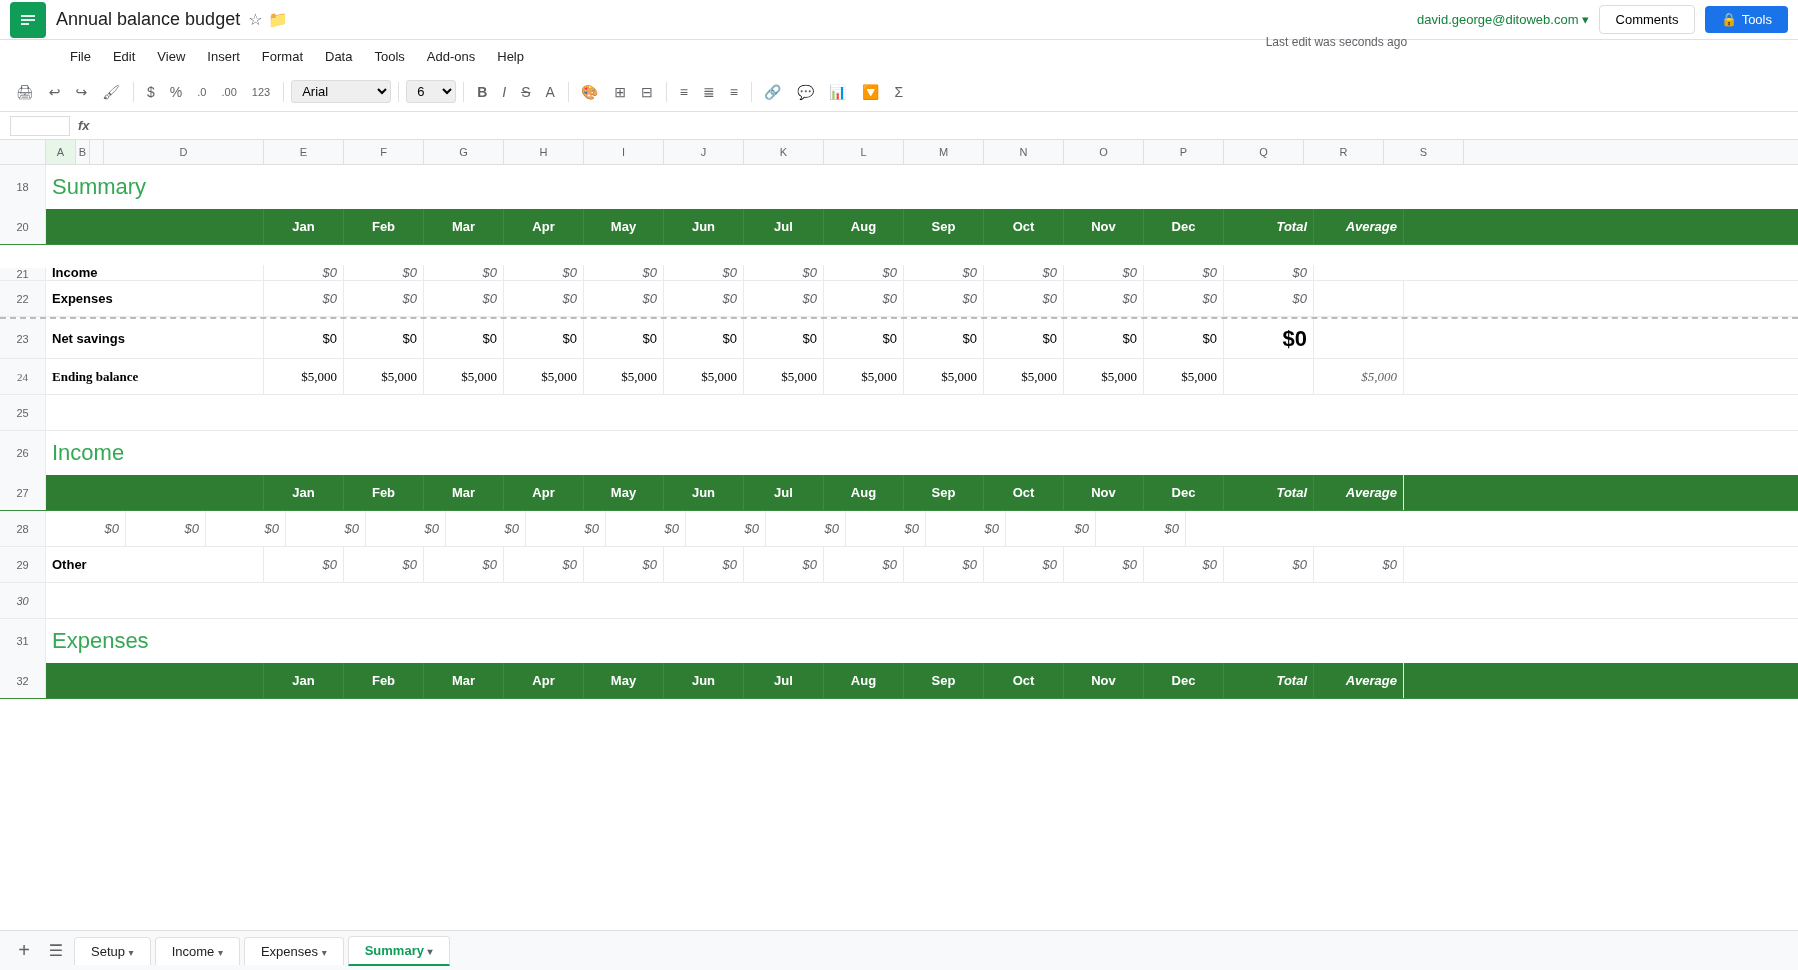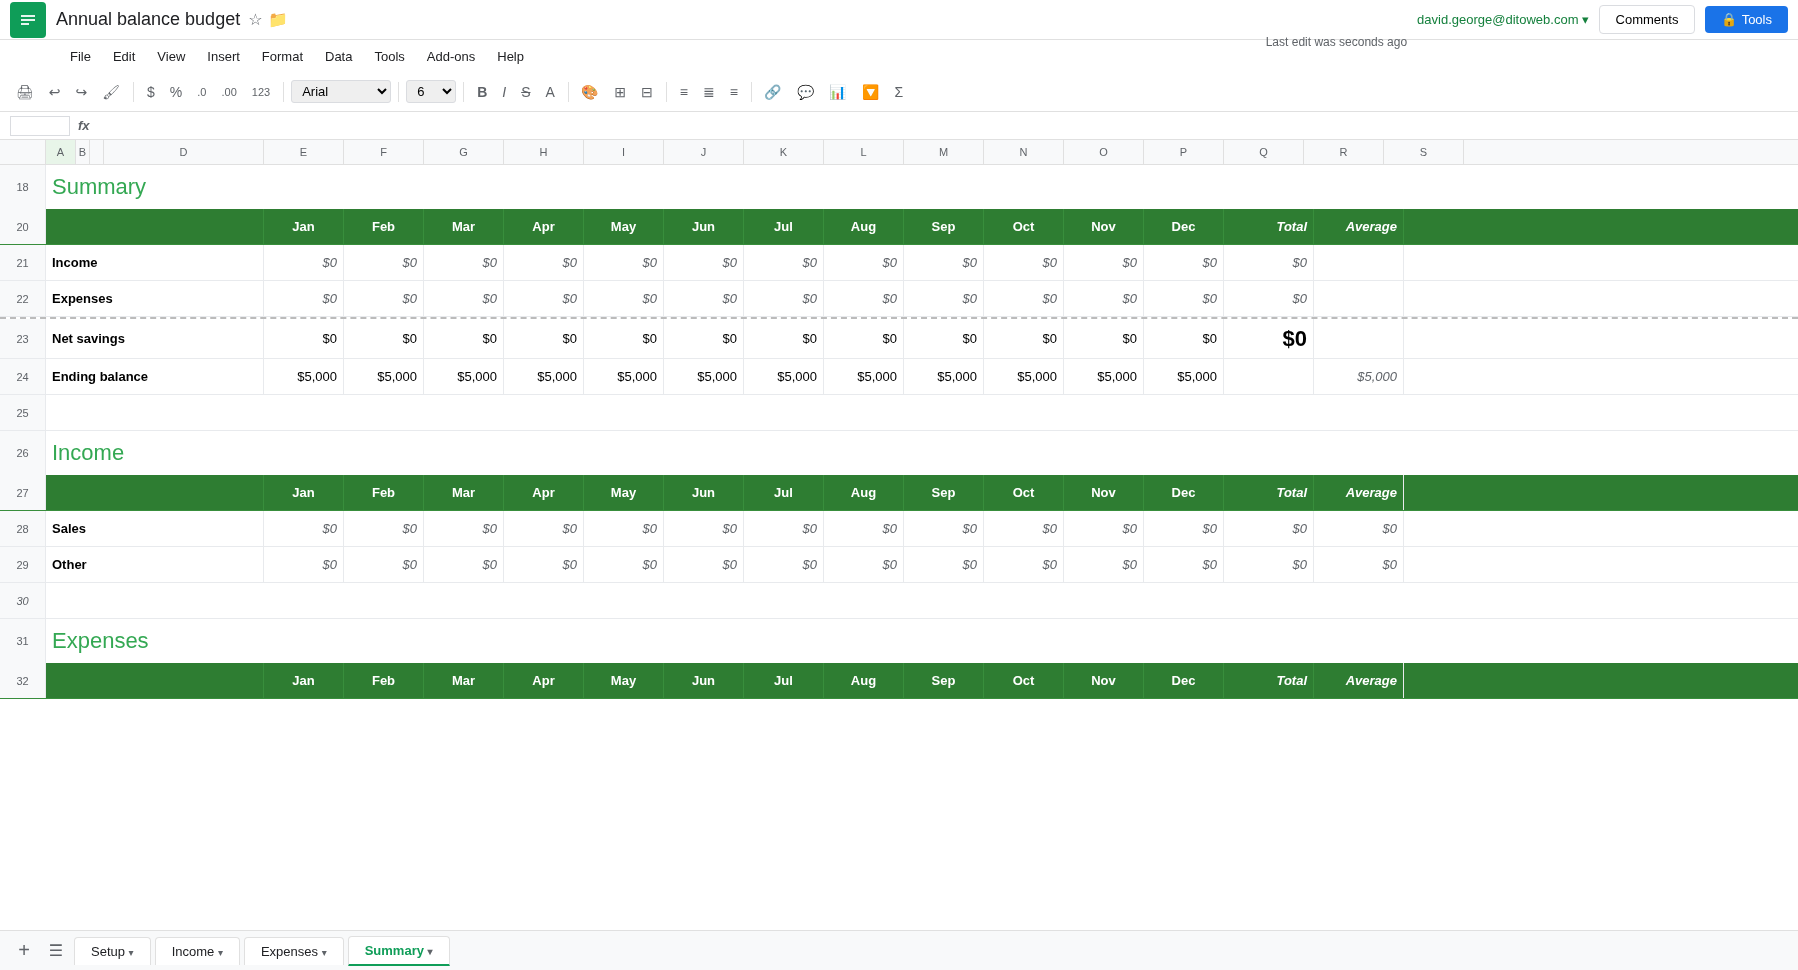--- a/index.html
+++ b/index.html
@@ -204,21 +204,21 @@
     <div class="sheet-cell c-month cell-center" style="background:#2e7d32;color:white;font-weight:600;border-right:1px solid #388e3c;width:80px;min-width:80px;justify-content:center;">Jul</div>
     <div class="sheet-cell c-month cell-center" style="background:#2e7d32;color:white;font-weight:600;border-right:1px solid #388e3c;width:80px;min-width:80px;justify-content:center;">Aug</div>
     <div class="sheet-cell c-month cell-center" style="background:#2e7d32;color:white;font-weight:600;border-right:1px solid #388e3c;width:80px;min-width:80px;justify-content:center;">Sep</div>
     <div class="sheet-cell c-month cell-center" style="background:#2e7d32;color:white;font-weight:600;border-right:1px solid #388e3c;width:80px;min-width:80px;justify-content:center;">Oct</div>
     <div class="sheet-cell c-month cell-center" style="background:#2e7d32;color:white;font-weight:600;border-right:1px solid #388e3c;width:80px;min-width:80px;justify-content:center;">Nov</div>
     <div class="sheet-cell c-month cell-center" style="background:#2e7d32;color:white;font-weight:600;border-right:1px solid #388e3c;width:80px;min-width:80px;justify-content:center;">Dec</div>
     <div class="sheet-cell c-total cell-right" style="background:#2e7d32;color:white;font-weight:600;border-right:1px solid #388e3c;width:90px;min-width:90px;justify-content:flex-end;font-style:italic;">Total</div>
     <div class="sheet-cell c-avg cell-right" style="background:#2e7d32;color:white;font-weight:600;width:90px;min-width:90px;justify-content:flex-end;font-style:italic;">Average</div>
   </div>
 
-  <div class="sheet-row" style="height:36px;">
+  <div class="sheet-row" style="height:36px;align-items:flex-end;">
     <div class="row-num">21</div>
     <div class="sheet-cell" style="width:218px;min-width:218px;font-weight:600;">Income</div>
     <div class="sheet-cell cell-right" style="width:80px;min-width:80px;justify-content:flex-end;font-style:italic;color:#5f6368;">$0</div>
     <div class="sheet-cell cell-right" style="width:80px;min-width:80px;justify-content:flex-end;font-style:italic;color:#5f6368;">$0</div>
     <div class="sheet-cell cell-right" style="width:80px;min-width:80px;justify-content:flex-end;font-style:italic;color:#5f6368;">$0</div>
     <div class="sheet-cell cell-right" style="width:80px;min-width:80px;justify-content:flex-end;font-style:italic;color:#5f6368;">$0</div>
     <div class="sheet-cell cell-right" style="width:80px;min-width:80px;justify-content:flex-end;font-style:italic;color:#5f6368;">$0</div>
     <div class="sheet-cell cell-right" style="width:80px;min-width:80px;justify-content:flex-end;font-style:italic;color:#5f6368;">$0</div>
     <div class="sheet-cell cell-right" style="width:80px;min-width:80px;justify-content:flex-end;font-style:italic;color:#5f6368;">$0</div>
     <div class="sheet-cell cell-right" style="width:80px;min-width:80px;justify-content:flex-end;font-style:italic;color:#5f6368;">$0</div>
@@ -261,21 +261,21 @@
     <div class="sheet-cell cell-right" style="width:80px;min-width:80px;justify-content:flex-end;">$0</div>
     <div class="sheet-cell cell-right" style="width:80px;min-width:80px;justify-content:flex-end;">$0</div>
     <div class="sheet-cell cell-right" style="width:80px;min-width:80px;justify-content:flex-end;">$0</div>
     <div class="sheet-cell cell-right" style="width:80px;min-width:80px;justify-content:flex-end;">$0</div>
     <div class="sheet-cell cell-right" style="width:80px;min-width:80px;justify-content:flex-end;">$0</div>
     <div class="sheet-cell cell-right" style="width:80px;min-width:80px;justify-content:flex-end;">$0</div>
     <div class="sheet-cell cell-right" style="width:90px;min-width:90px;justify-content:flex-end;font-size:22px;font-weight:700;">$0</div>
     <div class="sheet-cell" style="width:90px;min-width:90px;"></div>
   </div>
 
-  <div class="sheet-row" style="height:36px;">
+  <div class="sheet-row" style="height:36px;font-family:Liberation Serif, serif;">
     <div class="row-num">24</div>
     <div class="sheet-cell" style="width:218px;min-width:218px;font-weight:600;">Ending balance</div>
     <div class="sheet-cell cell-right" style="width:80px;min-width:80px;justify-content:flex-end;">$5,000</div>
     <div class="sheet-cell cell-right" style="width:80px;min-width:80px;justify-content:flex-end;">$5,000</div>
     <div class="sheet-cell cell-right" style="width:80px;min-width:80px;justify-content:flex-end;">$5,000</div>
     <div class="sheet-cell cell-right" style="width:80px;min-width:80px;justify-content:flex-end;">$5,000</div>
     <div class="sheet-cell cell-right" style="width:80px;min-width:80px;justify-content:flex-end;">$5,000</div>
     <div class="sheet-cell cell-right" style="width:80px;min-width:80px;justify-content:flex-end;">$5,000</div>
     <div class="sheet-cell cell-right" style="width:80px;min-width:80px;justify-content:flex-end;">$5,000</div>
     <div class="sheet-cell cell-right" style="width:80px;min-width:80px;justify-content:flex-end;">$5,000</div>
@@ -314,21 +314,20 @@
     <div class="sheet-cell cell-center" style="background:#2e7d32;color:white;font-weight:600;border-right:1px solid #388e3c;width:80px;min-width:80px;justify-content:center;">Sep</div>
     <div class="sheet-cell cell-center" style="background:#2e7d32;color:white;font-weight:600;border-right:1px solid #388e3c;width:80px;min-width:80px;justify-content:center;">Oct</div>
     <div class="sheet-cell cell-center" style="background:#2e7d32;color:white;font-weight:600;border-right:1px solid #388e3c;width:80px;min-width:80px;justify-content:center;">Nov</div>
     <div class="sheet-cell cell-center" style="background:#2e7d32;color:white;font-weight:600;border-right:1px solid #388e3c;width:80px;min-width:80px;justify-content:center;">Dec</div>
     <div class="sheet-cell cell-right" style="background:#2e7d32;color:white;font-weight:600;border-right:1px solid #388e3c;width:90px;min-width:90px;justify-content:flex-end;font-style:italic;">Total</div>
     <div class="sheet-cell cell-right" style="background:#2e7d32;color:white;font-weight:600;width:90px;min-width:90px;justify-content:flex-end;font-style:italic;">Average</div>
   </div>
 
   <div class="sheet-row" style="height:36px;">
     <div class="row-num">28</div>
-    <div class="sheet-cell" style="width:218px;min-width:218px;font-weight:600;">Sales</div>
     <div class="sheet-cell cell-right" style="width:80px;min-width:80px;justify-content:flex-end;font-style:italic;color:#5f6368;">$0</div>
     <div class="sheet-cell cell-right" style="width:80px;min-width:80px;justify-content:flex-end;font-style:italic;color:#5f6368;">$0</div>
     <div class="sheet-cell cell-right" style="width:80px;min-width:80px;justify-content:flex-end;font-style:italic;color:#5f6368;">$0</div>
     <div class="sheet-cell cell-right" style="width:80px;min-width:80px;justify-content:flex-end;font-style:italic;color:#5f6368;">$0</div>
     <div class="sheet-cell cell-right" style="width:80px;min-width:80px;justify-content:flex-end;font-style:italic;color:#5f6368;">$0</div>
     <div class="sheet-cell cell-right" style="width:80px;min-width:80px;justify-content:flex-end;font-style:italic;color:#5f6368;">$0</div>
     <div class="sheet-cell cell-right" style="width:80px;min-width:80px;justify-content:flex-end;font-style:italic;color:#5f6368;">$0</div>
     <div class="sheet-cell cell-right" style="width:80px;min-width:80px;justify-content:flex-end;font-style:italic;color:#5f6368;">$0</div>
     <div class="sheet-cell cell-right" style="width:80px;min-width:80px;justify-content:flex-end;font-style:italic;color:#5f6368;">$0</div>
     <div class="sheet-cell cell-right" style="width:80px;min-width:80px;justify-content:flex-end;font-style:italic;color:#5f6368;">$0</div>

